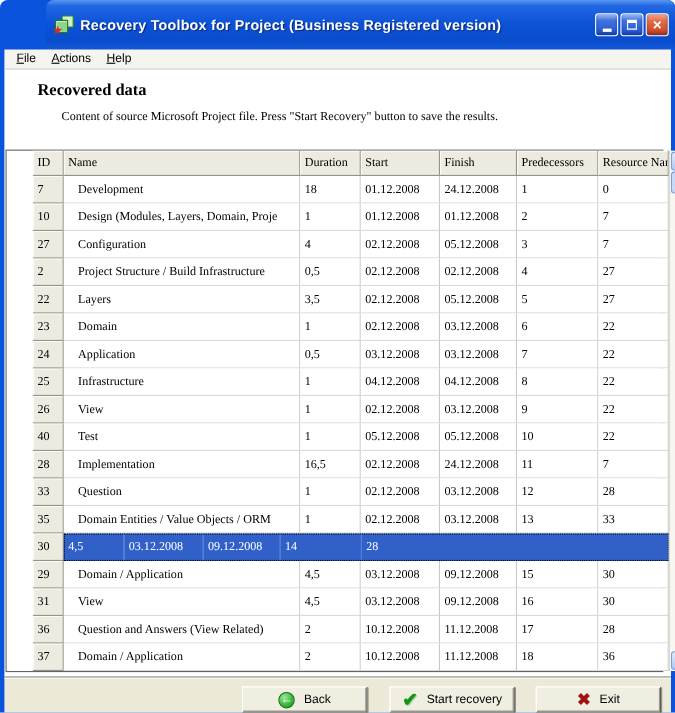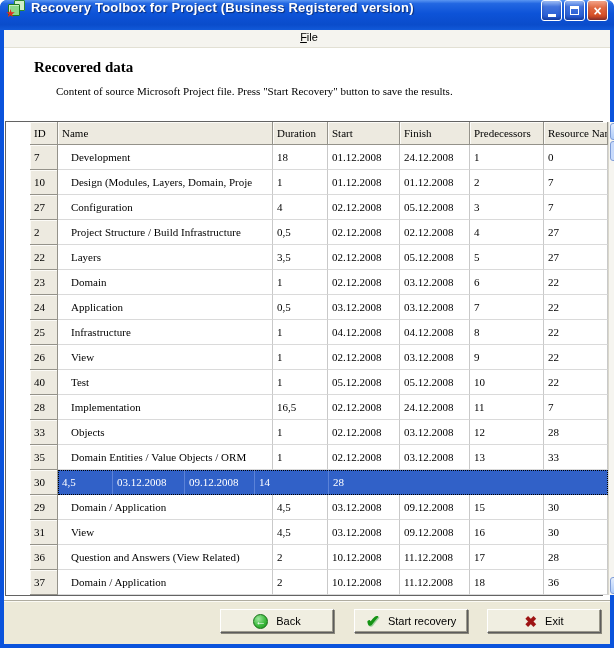--- a/index.html
+++ b/index.html
@@ -8,24 +8,25 @@
 
   .window{
     position:relative; width:614px; height:648px;
     background:#0A53DC;
     border-radius:7px 7px 0 0;
     overflow:hidden;
   }
 
   
   .titlebar{
-    height:30px; display:flex; align-items:flex-start;
+    height:45px; display:flex; align-items:center;
     padding:0 6px 0 7px;
     background:linear-gradient(180deg,#5A96F2 0%,#2267E2 12%,#0D53D8 45%,#0A4CCB 82%,#1159D8 100%);
     border-radius:7px 7px 0 0;
+    margin-left:42px;
   }
   .app-icon{ position:relative; width:19px; height:17px; margin-right:5px; flex:0 0 auto;}
   .app-icon .doc-back{ position:absolute; left:7px; top:0; width:11px; height:11px;
     background:#CFEFC8; border:1px solid #2C8A2C; border-radius:1px;}
   .app-icon .doc-front{ position:absolute; left:1px; top:4px; width:12px; height:12px;
     background:#8BD88B; border:1px solid #1F7A1F; border-radius:1px;
     box-shadow: inset 1px 1px 0 #C8F0C0;}
   .app-icon .star{ position:absolute; left:-1px; bottom:-1px; width:9px; height:9px; background:#DF2A20;
     clip-path:polygon(50% 0%,61% 35%,98% 35%,68% 57%,79% 91%,50% 70%,21% 91%,32% 57%,2% 35%,39% 35%);}
   .title-text{
@@ -41,21 +42,21 @@
   .wbtn.min,.wbtn.max{ background:linear-gradient(180deg,#9DBCF5 0%,#4273DD 30%,#2E62D6 70%,#1F50C4 100%); }
   .wbtn.close{ background:linear-gradient(180deg,#F3A489 0%,#E06A43 35%,#D9532B 70%,#C23D17 100%); }
   .glyph-min{ width:8px; height:3px; background:#fff; align-self:flex-end; margin:0 auto 3px auto; }
   .glyph-max{ width:9px; height:9px; border:1px solid #fff; border-top:3px solid #fff; background:transparent;}
   .glyph-close{ color:#fff; font-size:14px; font-weight:bold; line-height:1; transform:translateY(-0.5px);}
 
   
   .menubar{
     margin:0 4px; height:18px; background:#F5F4EF;
     border-bottom:1px solid #E2E0D4;
-    display:flex; align-items:center; padding-left:4px;flex-direction:column;
+    display:flex; align-items:center; padding-left:4px;
   }
   .menu-item{ display:inline-block; font-size:11px; color:#000; padding:1px 7px 2px 7px; cursor:default;}
   .menu-item::first-letter{ text-decoration:underline; }
 
   
   .content{ position:relative; margin:0 4px; height:552px; background:#FFFFFF;font-family:Liberation Serif, serif; }
   .page-title{ position:absolute; left:30px; top:11px; font-size:15px; font-weight:bold; color:#000;}
   .page-subtitle{ position:absolute; left:52px; top:37px; font-size:11px; color:#000;}
 
   
@@ -303,21 +304,21 @@
                 <div class="cell data col-duration">16,5</div>
                 <div class="cell data col-start">02.12.2008</div>
                 <div class="cell data col-finish">24.12.2008</div>
                 <div class="cell data col-pred">11</div>
                 <div class="cell data col-res">7</div>
               </div>
             </div>
             <div class="grid-row">
               <div class="cell fixed col-id">33</div>
               <div class="row-data">
-                <div class="cell data col-name">Objects</div>
+                <div class="cell data col-name">Question</div>
                 <div class="cell data col-duration">1</div>
                 <div class="cell data col-start">02.12.2008</div>
                 <div class="cell data col-finish">03.12.2008</div>
                 <div class="cell data col-pred">12</div>
                 <div class="cell data col-res">28</div>
               </div>
             </div>
             <div class="grid-row">
               <div class="cell fixed col-id">35</div>
               <div class="row-data">

